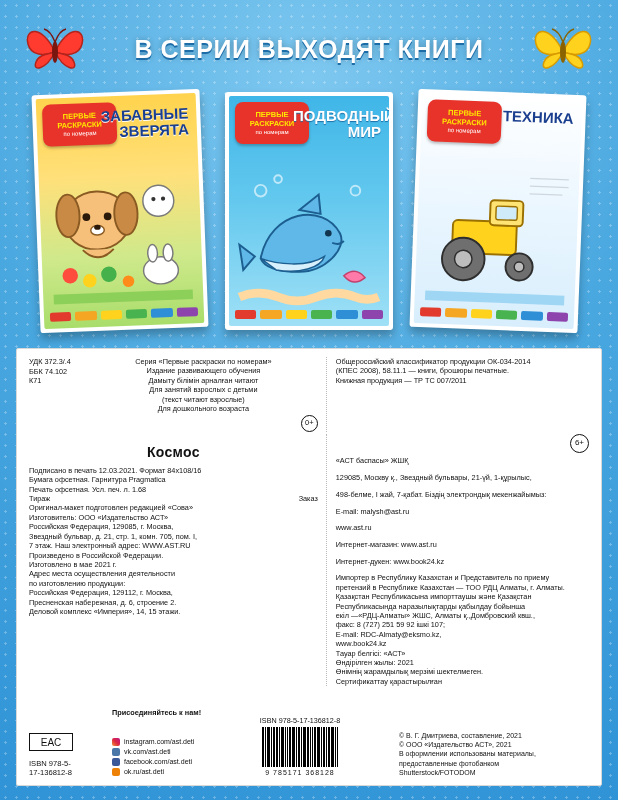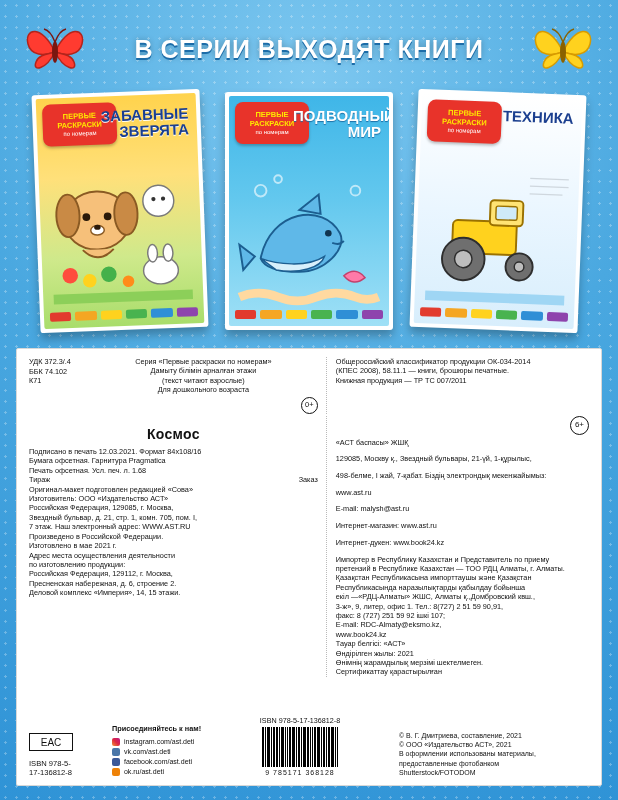--- a/index.html
+++ b/index.html
@@ -131,21 +131,21 @@
   }
   
   .bottom{
     position:absolute;left:12px;right:12px;bottom:8px;
     display:flex;align-items:flex-end;justify-content:space-between;
     font-size:7px;line-height:9px;
   }
   .eac{width:44px;}
   .isbn-left{font-size:7.6px;margin-top:6px;}
   .social{text-align:center;font-size:7px;line-height:10px;}
-  .social .join{font-weight:bold;margin-bottom:3px;font-size:7.3px;}
+  .social .join{font-weight:bold;margin-bottom:19px;font-size:7.3px;}
   .social .row{display:flex;align-items:center;justify-content:flex-start;gap:4px;}
   .sicon{width:8px;height:8px;border-radius:2px;display:inline-block;}
   .barcode{width:120px;text-align:center;}
   .bars{height:40px;display:flex;align-items:stretch;justify-content:center;gap:1px;}
   .bars i{display:block;background:#000;}
   .bcnum{font-size:7px;letter-spacing:1px;margin-top:1px;}
   .rights{width:190px;font-size:7px;line-height:9.2px;}
   .copyline{white-space:nowrap;}
   .isbn-top{font-size:7.2px;text-align:center;margin-bottom:2px;}
 </style>
@@ -307,21 +307,23 @@
 
     <div class="cols">
       <div class="col-left">
         <div class="udk">
           <div>УДК 372.3/.4</div>
           <div>ББК 74.102</div>
           <div>К71</div>
         </div>
         <div class="ser">
           <div class="c">Серия «Первые раскраски по номерам»</div>
-          <div class="c">Дамыту білімін арналған этажи</div>
+          <div class="c">Издание развивающего обучения</div>
+          <div class="c">Дамыту білімін арналған читают</div>
+          <div class="c">Для занятий взрослых с детьми</div>
           <div class="c">(текст читают взрослые)</div>
           <div class="c">Для дошкольного возраста</div>
           <div class="age-row">
               <span class="age-round">0+</span>
             </div>
         </div>
       </div>
       <div class="col-right">
         <div class="hr-dashes"></div>
         <div>Общероссийский классификатор продукции ОК-034-2014</div>
@@ -366,32 +368,31 @@
         </div>
       </div>
 
       <div class="col-right">
         <div class="hr-dashes"></div>
         <div class="age6">6+</div>
         <div style="margin-top:22px;">
           <p>«АСТ баспасы» ЖШҚ</p>
           <p>129085, Москву қ., Звездный бульвары, 21-үй, 1-құрылыс,</p>
           <p>498-белме, I жай, 7-қабат. Біздің электрондық мекенжайымыз:</p>
+          <p>E-mail: malysh@ast.ru</p>
           <p>www.ast.ru</p>
-          <p>E-mail: malysh@ast.ru</p>
           <p>Интернет-магазин: www.ast.ru</p>
           <p>Интернет-дукен: www.book24.kz</p>
         </div>
         <div class="block">
           <p>Импортер в Республику Казахстан  и Представитель по приему</p>
           <p>претензий в Республике Казахстан — ТОО РДЦ Алматы, г. Алматы.</p>
           <p>Қазақстан Республикасына импорттаушы және Қазақстан</p>
           <p>Республикасында наразылықтарды қабылдау бойынша</p>
           <p>екіл —«РДЦ-Алматы» ЖШС, Алматы қ.,Домбровский квш.,</p>
-          <p>3-ж», 9, литер, офис 1. Тел.: 8(727) 2 51 59 90,91,</p>
           <p>факс: 8 (727) 251 59 92 ішкі 107;</p>
           <p>E-mail: RDC-Almaty@eksmo.kz,</p>
           <p>www.book24.kz</p>
           <p>Тауар белгісі: «АСТ»</p>
           <p>Өндірілген жылы: 2021</p>
           <p>Өнімнің жарамдылық мерзімі шектелмеген.</p>
           <p>Сертификаттау қарастырылған</p>
         </div>
       </div>
     </div>

